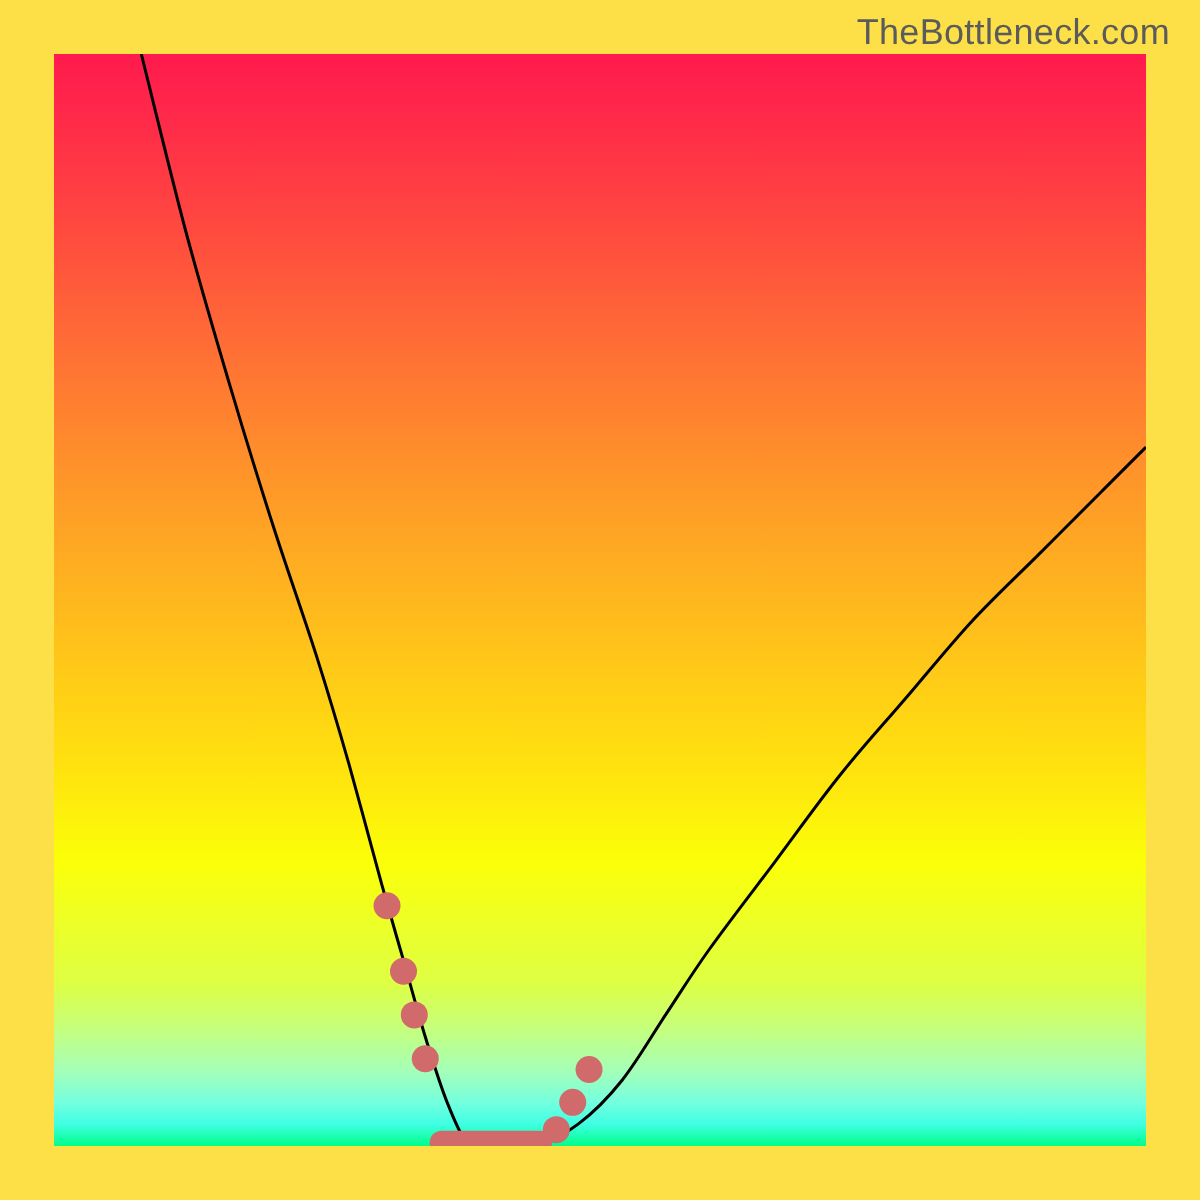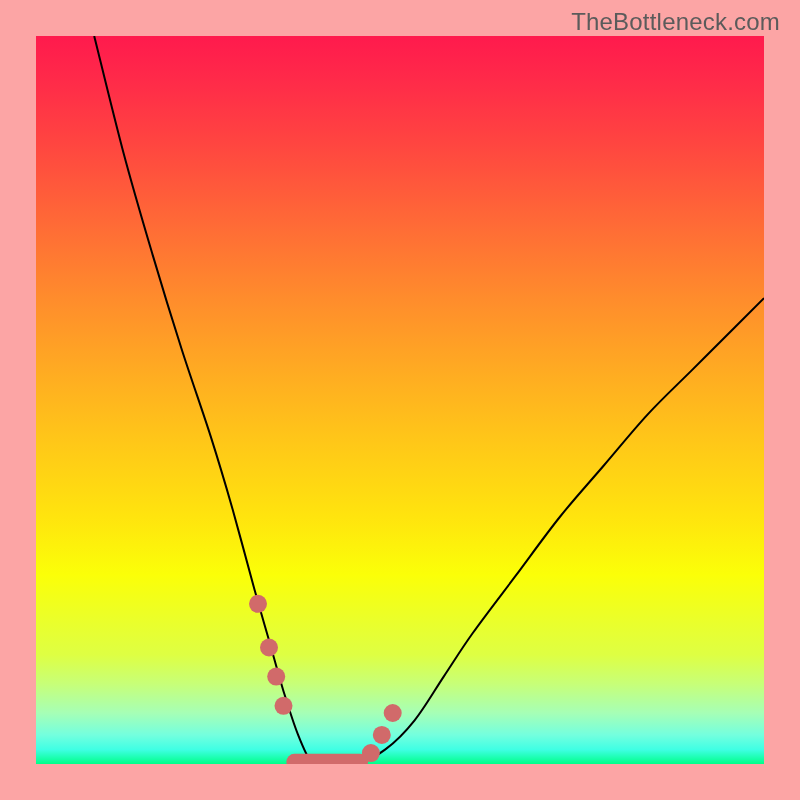--- a/index.html
+++ b/index.html
@@ -1,21 +1,21 @@
 <!DOCTYPE html>
 <html><head>
 <meta charset="utf-8">
 <style>
   * { margin: 0; padding: 0; box-sizing: border-box; }
   html, body { width: 800px; height: 800px; overflow: hidden; background: #000; }
   .frame {
     position: relative;
     width: 800px;
     height: 800px;
-    background: #fca5a5;
+    background: #fde047;
   }
   .plot-area {
     position: absolute;
     left: 36px;
     top: 36px;
     width: 728px;
     height: 728px;
     background: linear-gradient(to bottom,
       #ff1a4d 0%,
       #ff2a49 6%,

